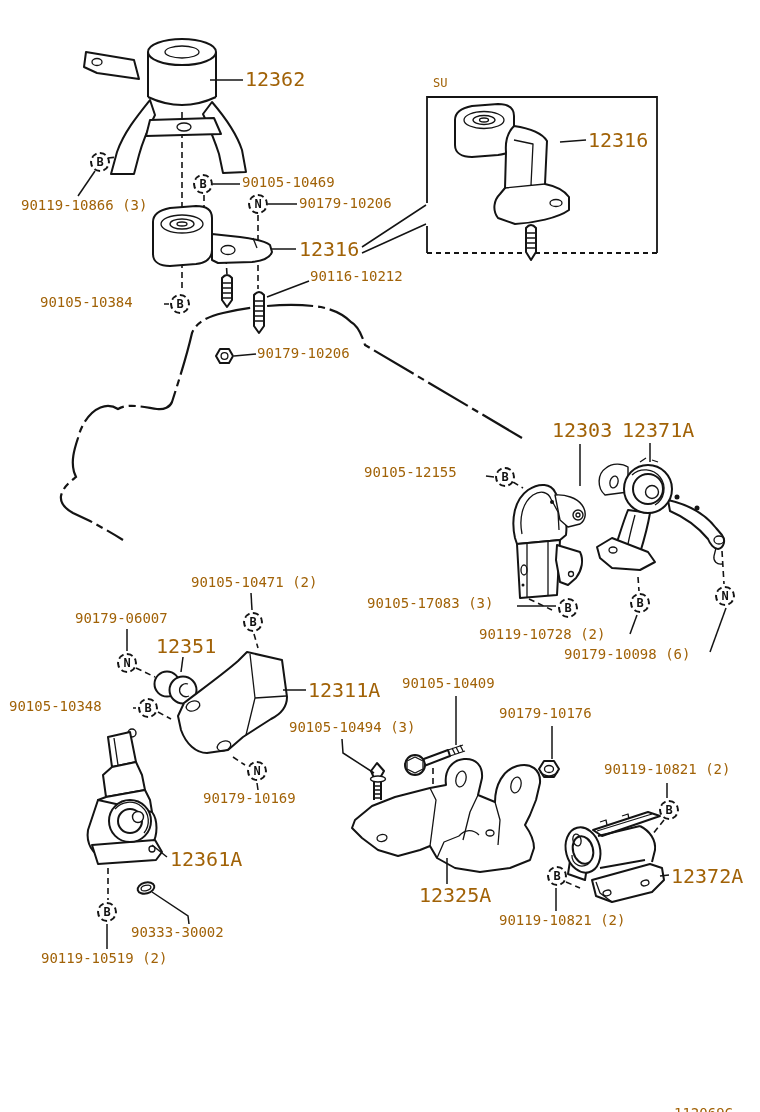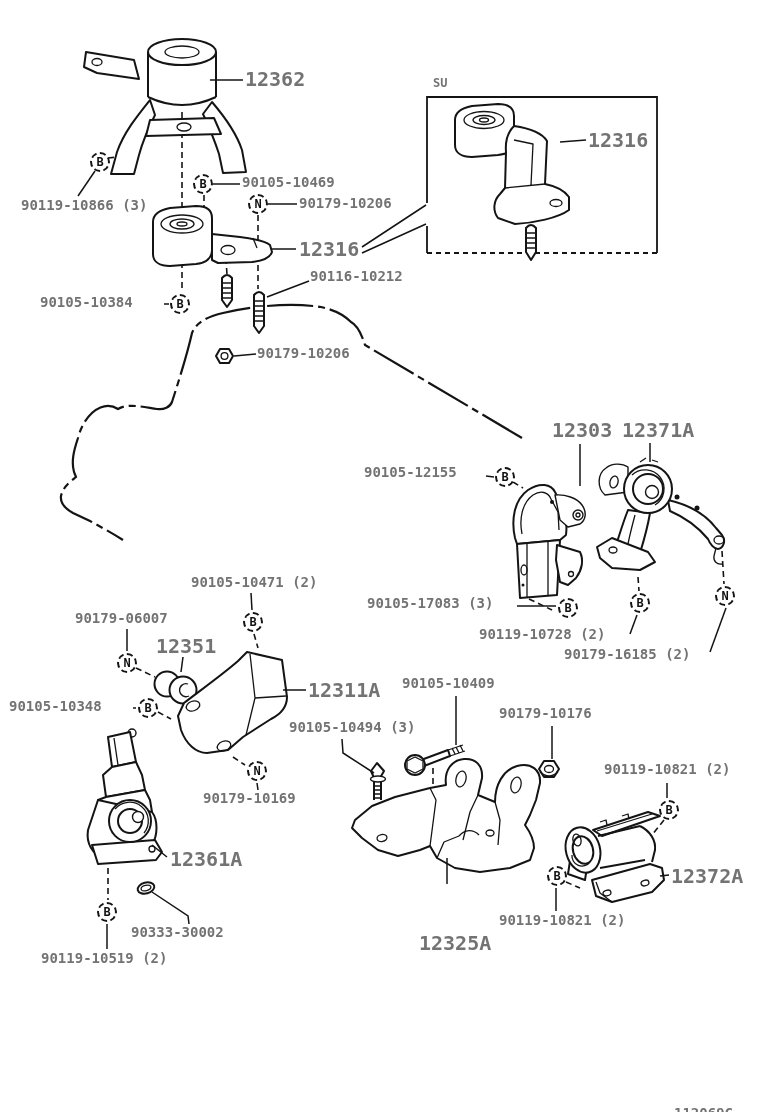--- a/index.html
+++ b/index.html
@@ -9,21 +9,21 @@
   .p  {fill:#ffffff;stroke:#141414;stroke-width:2;stroke-linejoin:round;}
   .p2 {fill:#ffffff;stroke:#141414;stroke-width:1.4;stroke-linejoin:round;}
   .d  {fill:none;stroke:#141414;stroke-width:1.3;stroke-linejoin:round;}
   .d2 {fill:none;stroke:#141414;stroke-width:2;stroke-linejoin:round;}
   .dot{fill:#141414;stroke:none;}
   .lead{fill:none;stroke:#141414;stroke-width:1.5;}
   .dash{fill:none;stroke:#141414;stroke-width:1.6;stroke-dasharray:6 4;}
   .outline{fill:none;stroke:#141414;stroke-width:2.2;stroke-dasharray:46 5 7 5;}
   .box{fill:none;stroke:#141414;stroke-width:1.8;}
   .boxd{fill:none;stroke:#141414;stroke-width:1.8;stroke-dasharray:5 4;}
-  .lbl{position:absolute;color:#737373;font-weight:bold;white-space:nowrap;line-height:1.0;}
+  .lbl{position:absolute;color:#a16207;font-weight:normal;white-space:nowrap;line-height:1.0;}
   .md{font-size:14px;}
   .lg{font-size:20px;}
   .in{font-size:12px;}
   .sm{font-size:14px;}
   .marker{position:absolute;width:16px;height:16px;border:2px dashed #141414;border-radius:50%;
           background:#fff;color:#111;font-size:12px;font-weight:bold;line-height:16px;
           text-align:center;}
 </style>
 </head>
 <body>
@@ -296,29 +296,29 @@
 <div class="lbl md" style="left:40px;top:295px;">90105-10384</div>
 <div class="lbl md" style="left:257px;top:346px;">90179-10206</div>
 <div class="lbl lg" style="left:552px;top:420px;text-align:right;">12303</div>
 <div class="lbl lg" style="left:622px;top:420px;">12371A</div>
 <div class="lbl md" style="left:364px;top:465px;">90105-12155</div>
 <div class="lbl md" style="left:191px;top:575px;">90105-10471 (2)</div>
 <div class="lbl md" style="left:367px;top:596px;">90105-17083 (3)</div>
 <div class="lbl md" style="left:75px;top:611px;">90179-06007</div>
 <div class="lbl lg" style="left:156px;top:636px;">12351</div>
 <div class="lbl md" style="left:479px;top:627px;">90119-10728 (2)</div>
-<div class="lbl md" style="left:564px;top:647px;">90179-16185 (2)</div>
+<div class="lbl md" style="left:564px;top:647px;">90179-10098 (6)</div>
 <div class="lbl lg" style="left:308px;top:680px;">12311A</div>
 <div class="lbl md" style="left:9px;top:699px;">90105-10348</div>
 <div class="lbl md" style="left:402px;top:676px;">90105-10409</div>
 <div class="lbl md" style="left:499px;top:706px;">90179-10176</div>
 <div class="lbl md" style="left:289px;top:720px;">90105-10494 (3)</div>
 <div class="lbl md" style="left:604px;top:762px;">90119-10821 (2)</div>
 <div class="lbl md" style="left:203px;top:791px;">90179-10169</div>
 <div class="lbl lg" style="left:170px;top:849px;">12361A</div>
 <div class="lbl lg" style="left:671px;top:866px;">12372A</div>
-<div class="lbl lg" style="left:419px;top:885px;margin-top:48px;">12325A</div>
+<div class="lbl lg" style="left:419px;top:885px;">12325A</div>
 <div class="lbl md" style="left:131px;top:925px;">90333-30002</div>
 <div class="lbl md" style="left:41px;top:951px;">90119-10519 (2)</div>
 <div class="lbl md" style="left:499px;top:913px;">90119-10821 (2)</div>
 <div class="lbl sm" style="left:674px;top:1082px;margin-top:24px;">112069C</div>
 
 </div>
 
 </body></html>

